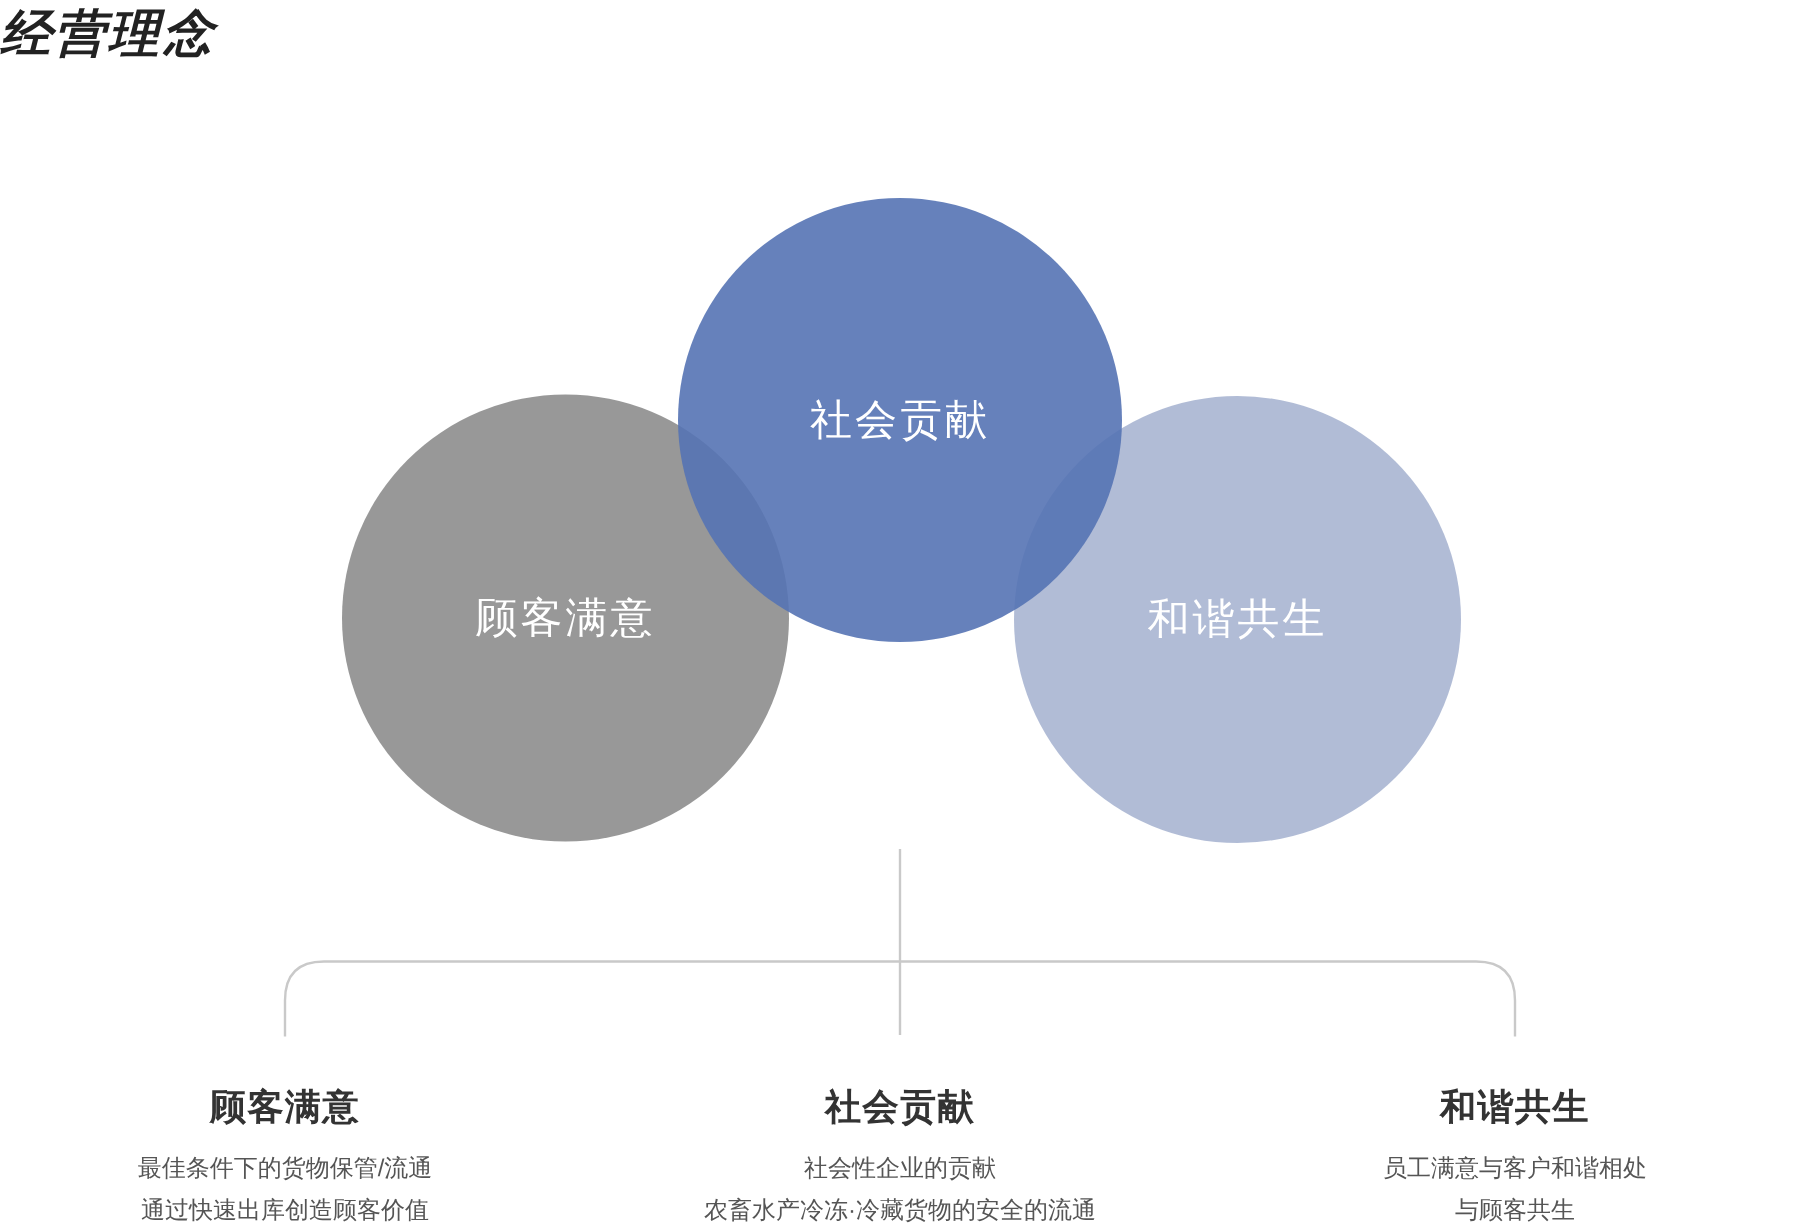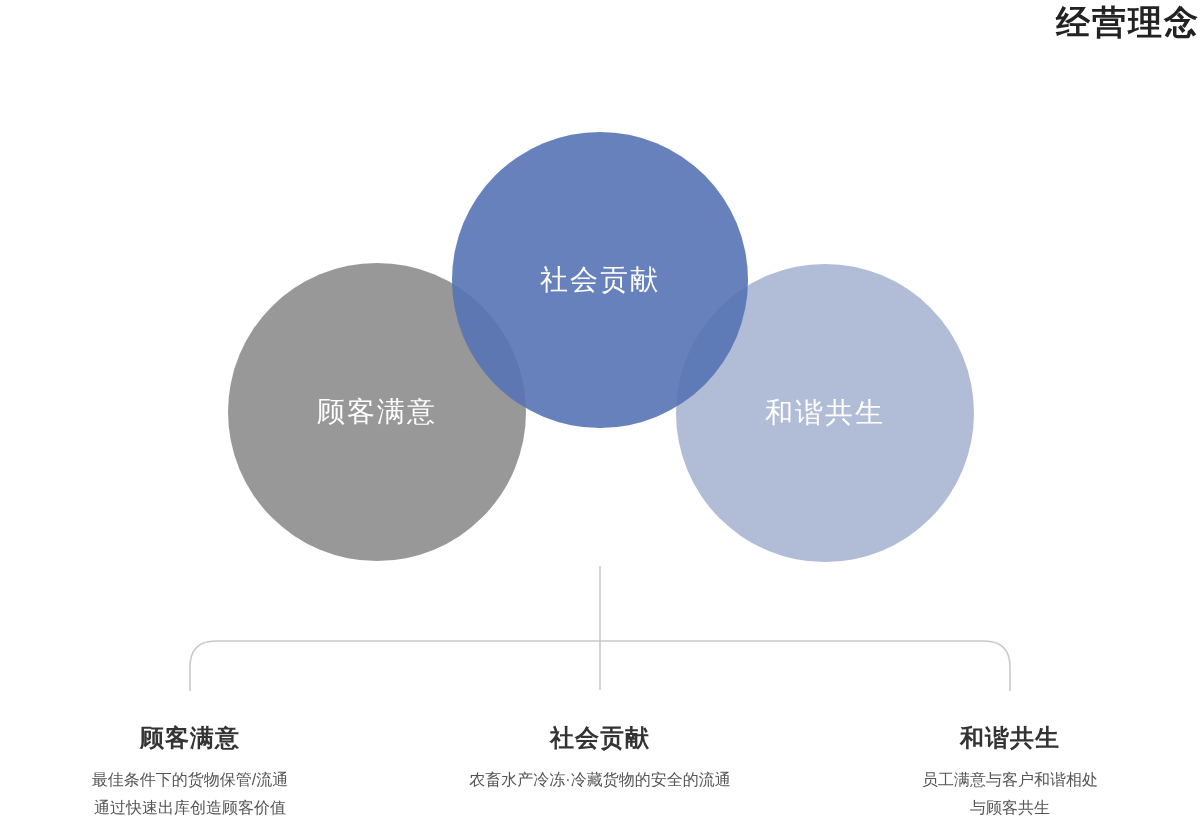--- a/index.html
+++ b/index.html
@@ -7,25 +7,26 @@
     position: relative;
     width: 1200px;
     height: 819px;
     background: #ffffff;
     overflow: hidden;
     font-family: "Liberation Sans", "DejaVu Sans", sans-serif;
   }
   .page-title {
     position: absolute;
     top: 0px; left: 0; width: 100%;
-    text-align: right;
+    text-align: left;
     font-size: 34px;
     font-weight: 700;
     color: #222222;
     letter-spacing: 2px;
+    font-style: italic;
   }
   .page-subtitle {
     position: absolute;
     top: 62px; left: 0; width: 100%;
     text-align: center;
     font-size: 18px;
     color: #8a8a8a;
     letter-spacing: 1px;
   }
   .circle {
@@ -106,20 +107,21 @@
   </div>
 
   <div class="section section-left">
     <div class="section-heading">顾客满意</div>
     <div class="section-line">最佳条件下的货物保管/流通</div>
     <div class="section-line">通过快速出库创造顾客价值</div>
   </div>
 
   <div class="section section-center">
     <div class="section-heading">社会贡献</div>
+    <div class="section-line">社会性企业的贡献</div>
     <div class="section-line">农畜水产冷冻·冷藏货物的安全的流通</div>
   </div>
 
   <div class="section section-right">
     <div class="section-heading">和谐共生</div>
     <div class="section-line">员工满意与客户和谐相处</div>
     <div class="section-line">与顾客共生</div>
   </div>
 
 </div>

